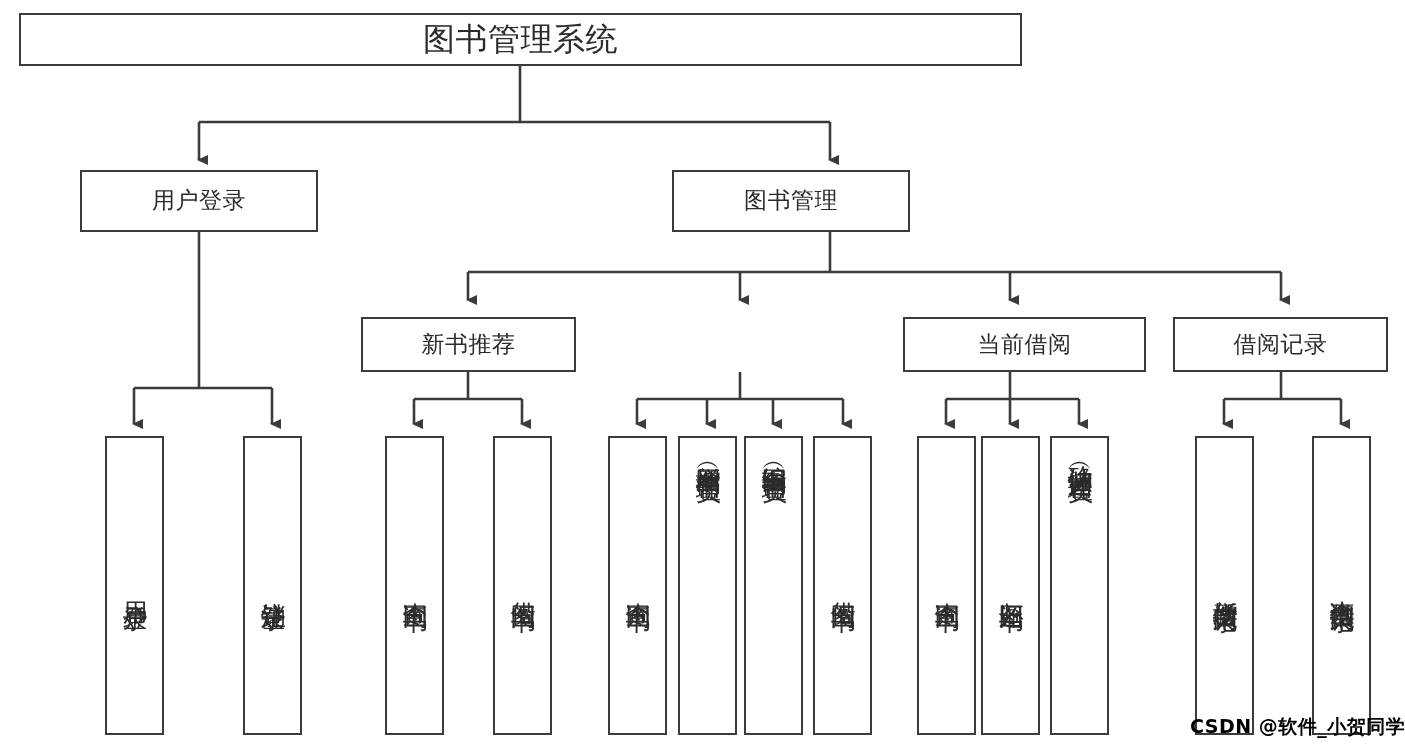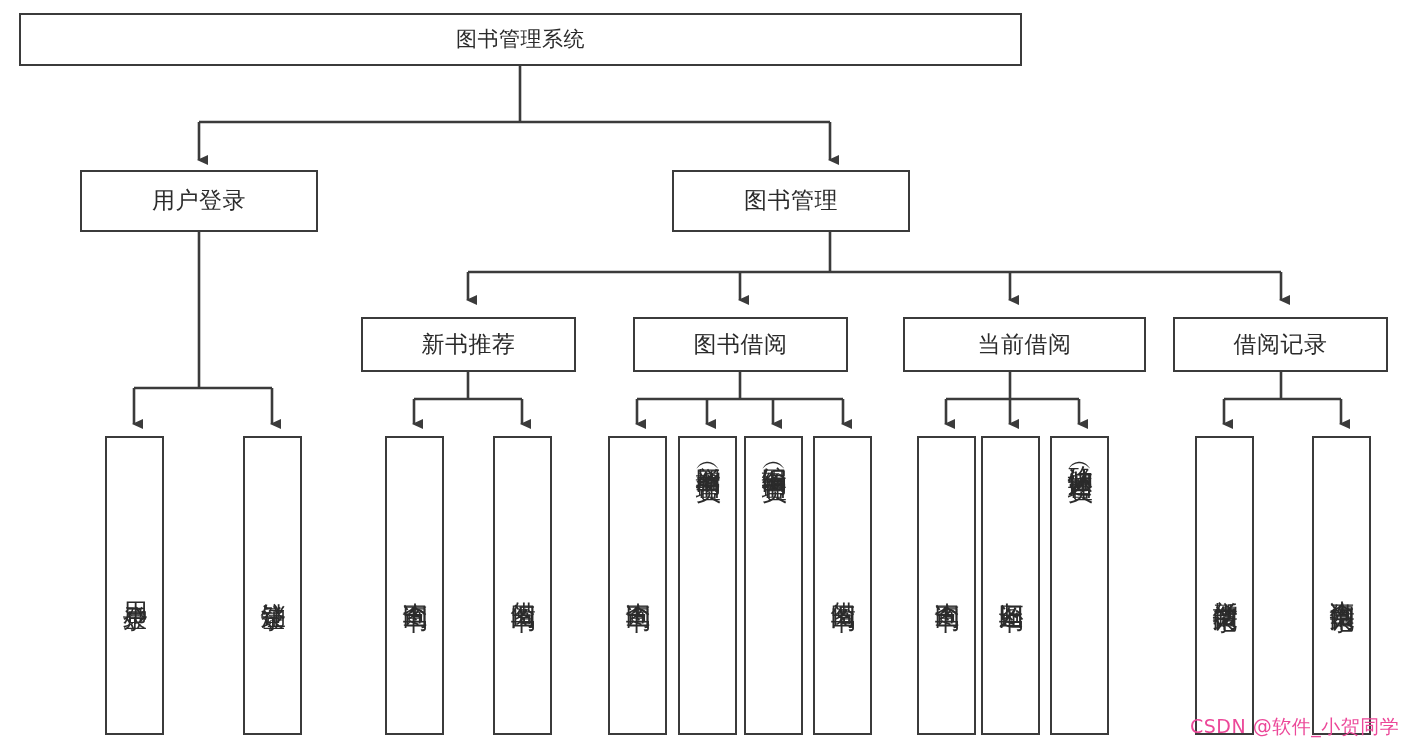--- a/index.html
+++ b/index.html
@@ -37,45 +37,46 @@
     display: block;
     text-align: center;
     line-height: 1.12;
     letter-spacing: 0.5px;
   }
   
   .node.h .lbl {
     font-size: 23px;
   }
   .node.root .lbl {
-    font-size: 21px;
+    font-size: 32px;
   }
   
   .node.v {
     align-items: flex-start;
     padding-top: 8px;
   }
   .node.v .lbl {
     writing-mode: vertical-rl;
     text-orientation: upright;
     font-size: 25px;
     line-height: 1.05;
     letter-spacing: 2px;
     white-space: nowrap;
   }
   .node.v.mid {
     align-items: center;
     padding-top: 0;
   }
   .watermark {
     position: absolute;
-    color: #ec4899;
+    color: #000000;
     font-size: 19px;
     letter-spacing: 0.5px;
     white-space: nowrap;
+    font-weight: bold;
   }
 </style>
 </head>
 <body>
 
 <div id="canvas">
 
   <svg class="wires" viewBox="0 0 1405 747">
     <defs>
       <marker id="arrow" markerWidth="12" markerHeight="12" refX="5" refY="9" orient="auto" markerUnits="userSpaceOnUse">
@@ -140,23 +141,20 @@
   </div>
 
   <div class="node h" style="left:672px; top:170px; width:238px; height:62px;">
     <span class="lbl">图书管理</span>
   </div>
 
   <div class="node h" style="left:361px; top:317px; width:215px; height:55px;">
     <span class="lbl">新书推荐</span>
   </div>
 
-  <div class="node h" style="left:633px; top:317px; width:215px; height:55px;">
-    <span class="lbl">图书借阅</span>
-  </div>
 
   <div class="node h" style="left:903px; top:317px; width:243px; height:55px;">
     <span class="lbl">当前借阅</span>
   </div>
 
   <div class="node h" style="left:1173px; top:317px; width:215px; height:55px;">
     <span class="lbl">借阅记录</span>
   </div>
 
   <div class="node v mid" style="left:105px; top:436px; width:59px; height:299px;">

